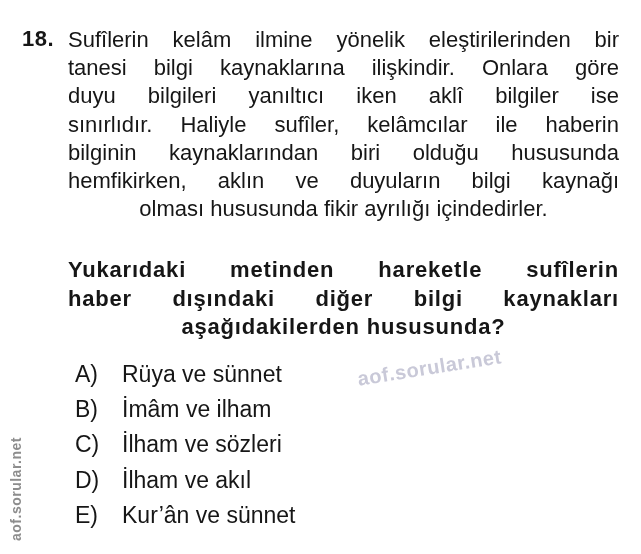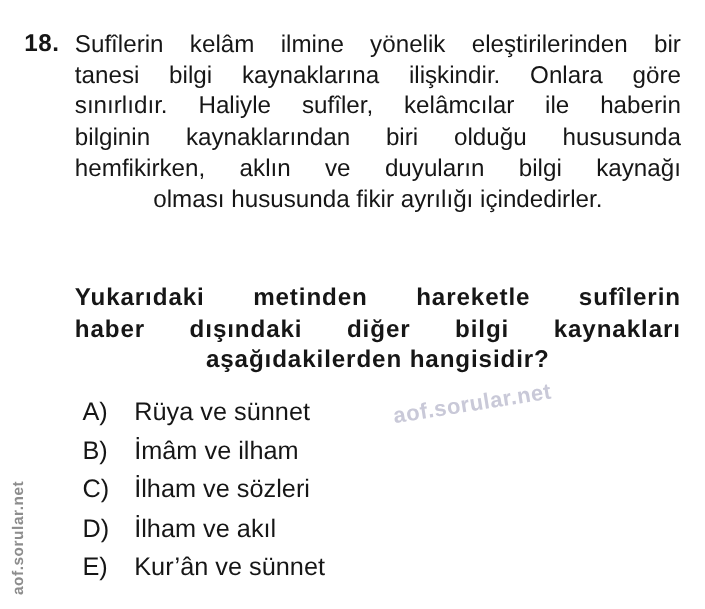--- a/index.html
+++ b/index.html
@@ -95,30 +95,31 @@
 </head>
 <body>
 
 <div class="page" style="color: rgb(22, 22, 22);">
 
   <div class="qnum">18.</div>
 
   <div class="body-block">
     <div class="jline">Sufîlerin kelâm ilmine yönelik eleştirilerinden bir</div>
     <div class="jline">tanesi bilgi kaynaklarına ilişkindir. Onlara göre</div>
+    <div class="jline">duyu bilgileri yanıltıcı iken aklî bilgiler ise</div>
     <div class="jline">sınırlıdır. Haliyle sufîler, kelâmcılar ile haberin</div>
     <div class="jline">bilginin kaynaklarından biri olduğu hususunda</div>
     <div class="jline">hemfikirken, aklın ve duyuların bilgi kaynağı</div>
     <div class="lline">olması hususunda fikir ayrılığı içindedirler.</div>
   </div>
 
   <div class="stem-block">
     <div class="jline">Yukarıdaki metinden hareketle sufîlerin</div>
     <div class="jline">haber dışındaki diğer bilgi kaynakları</div>
-    <div class="lline">aşağıdakilerden hangisidir?</div>
+    <div class="lline">aşağıdakilerden hususunda?</div>
   </div>
 
   <div class="options-block">
     <div class="opt-row">
       <span class="opt-letter">A)</span>
       <span class="opt-text">Rüya ve sünnet</span>
     </div>
     <div class="opt-row">
       <span class="opt-letter">B)</span>
       <span class="opt-text">İmâm ve ilham</span>

